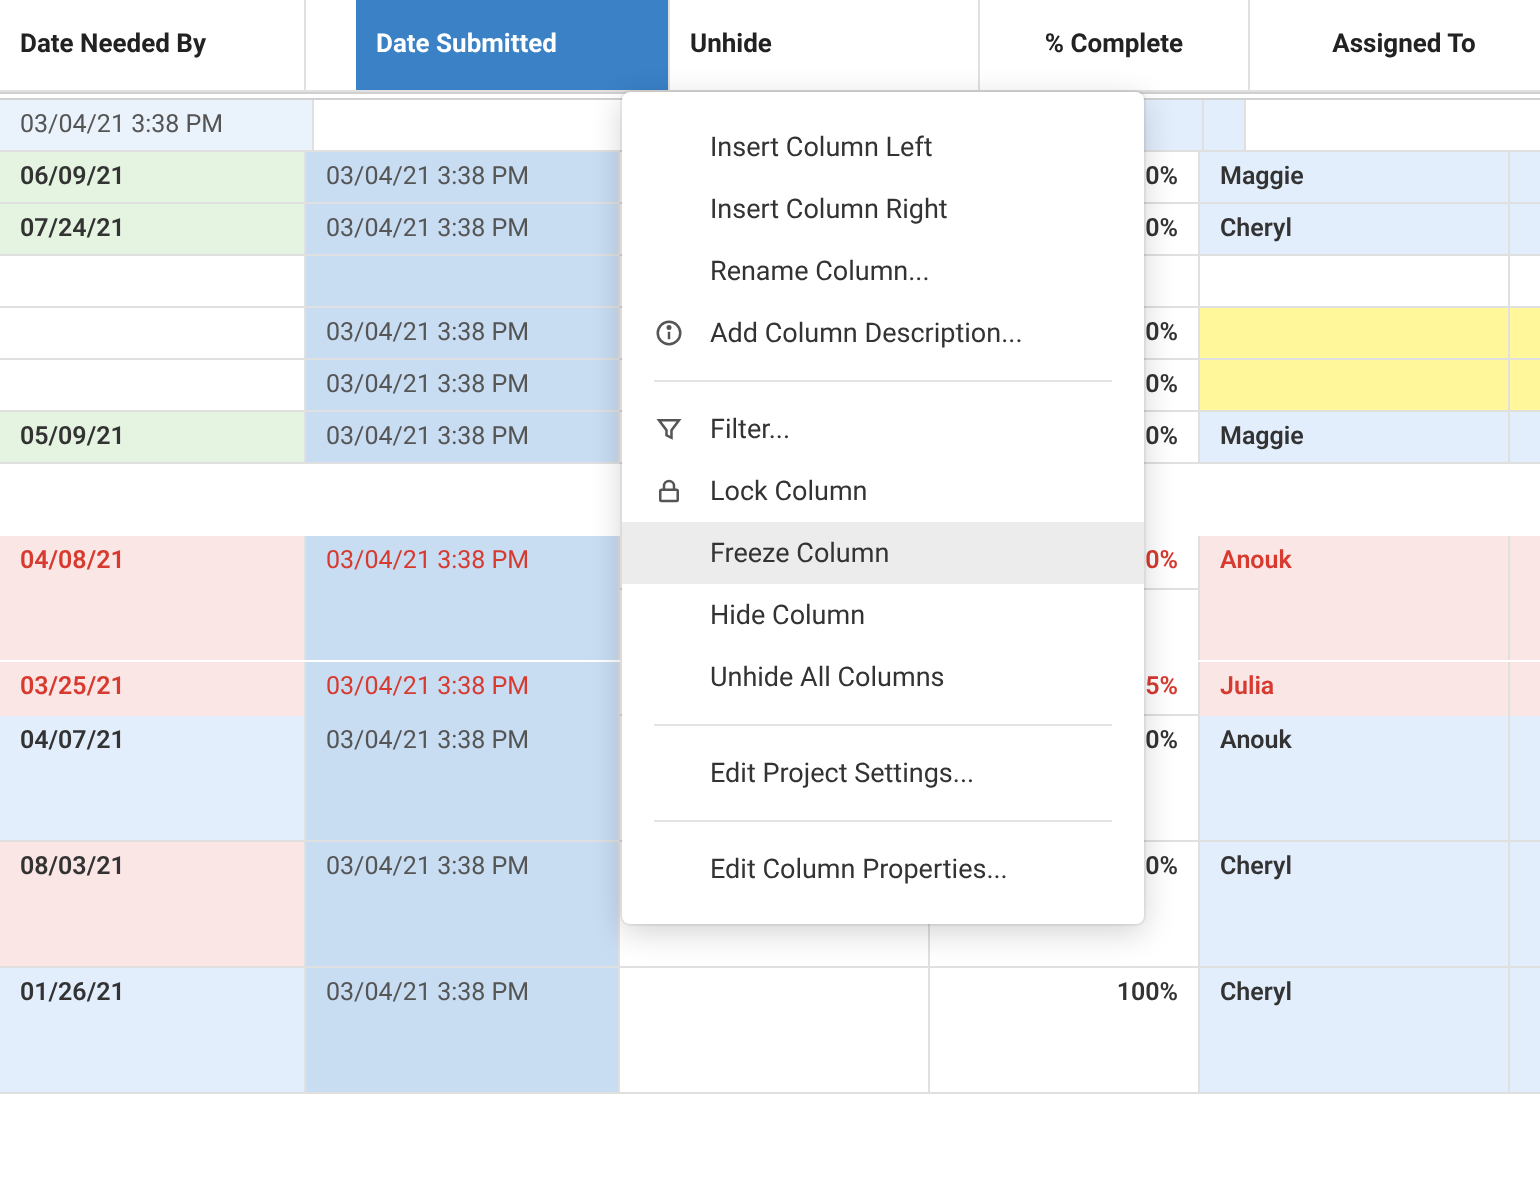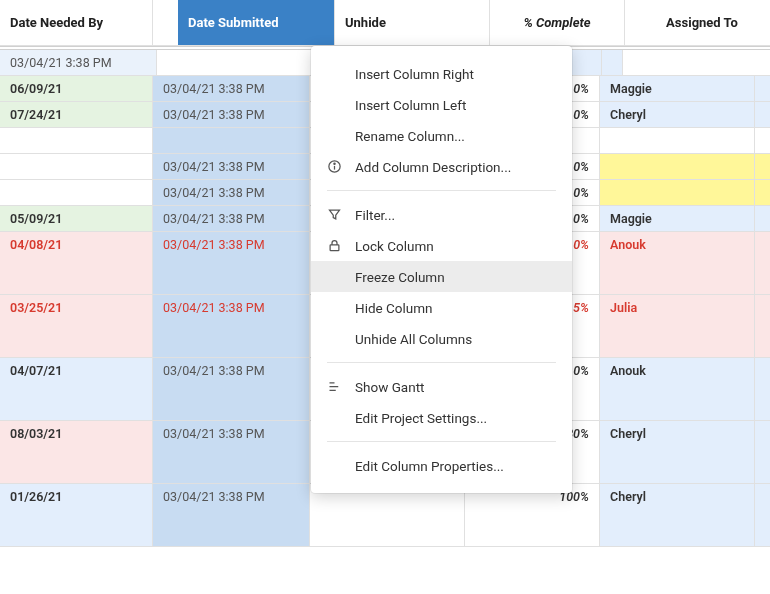--- a/index.html
+++ b/index.html
@@ -38,21 +38,21 @@
     padding: 0 10px;
     height: 100%;
     display: flex;
     align-items: center;
     overflow: hidden;
     white-space: nowrap;
   }
   .col-date-needed { width: 153px; flex: 0 0 153px; }
   .col-date-submitted { width: 157px; flex: 0 0 157px; }
   .col-status { width: 155px; flex: 0 0 155px; }
-  .col-complete { width: 135px; flex: 0 0 135px; justify-content: flex-end; text-align: left; font-style: italic; }
+  .col-complete { width: 135px; flex: 0 0 135px; justify-content: flex-end; text-align: left; }
   .col-assigned { width: 155px; flex: 0 0 155px; }
   .col-extra { width: 15px; flex: 0 0 15px; }
   .header-row .col-complete { justify-content: center; }
   .header-row .col-assigned { justify-content: center; }
 
   .header-separator {
     height: 4px;
     background: #fff;
     border-top: 1px solid #d0d0d0;
     border-bottom: 1px solid #d0d0d0;
@@ -63,21 +63,21 @@
   .data-row.tall { height: 63px; }
   .data-row.tall .cell { align-items: flex-start; padding-top: 5px; }
 
   .col-date-submitted.sel-body { background: #c8dcf2; color: #555; font-weight: 400; }
   .col-date-submitted.sel-body-first { background: #eaf2fb; color: #555; font-weight: 400; }
 
   .bg-lightgreen { background: #e5f3e1; }
   .bg-lightblue { background: #e3eefc; }
   .bg-lightpink { background: #fbe6e6; }
   .bg-yellow { background: #fff799; }
-  .fg-red { color: #d73a2f !important; }
+  .fg-red { color: #d73a2f !important; margin-top: 36px; }
 
   
   .context-menu {
     position: absolute;
     left: 311px;
     top: 46px;
     width: 261px;
     background: #fff;
     border-radius: 4px;
     box-shadow: 0 4px 16px rgba(0,0,0,0.18), 0 0 0 1px rgba(0,0,0,0.06);
@@ -220,25 +220,25 @@
         <div class="cell col-assigned bg-lightblue ">Cheryl</div>
         <div class="cell col-extra bg-lightblue "></div>
       </div>
     </div>
 
 </div>
 
 <div class="context-menu">
   <div class="menu-item">
     <span class="icon-slot"></span>
+    <span>Insert Column Left</span>
+  </div>
+  <div class="menu-item">
+    <span class="icon-slot"></span>
     <span>Insert Column Right</span>
-  </div>
-  <div class="menu-item">
-    <span class="icon-slot"></span>
-    <span>Insert Column Left</span>
   </div>
   <div class="menu-item">
     <span class="icon-slot"></span>
     <span>Rename Column...</span>
   </div>
   <div class="menu-item">
     <span class="icon-slot">
       <svg width="15" height="15" viewBox="0 0 24 24" fill="none" stroke="#555" stroke-width="2">
           <circle cx="12" cy="12" r="9"></circle>
           <line x1="12" y1="11" x2="12" y2="17"></line>
@@ -276,28 +276,20 @@
     <span>Hide Column</span>
   </div>
   <div class="menu-item">
     <span class="icon-slot"></span>
     <span>Unhide All Columns</span>
   </div>
 
   <div class="menu-divider"></div>
 
   <div class="menu-item">
-    <span class="icon-slot">
-      <svg width="15" height="15" viewBox="0 0 24 24" fill="none" stroke="#555" stroke-width="2">
-          <path d="M4 6h8M4 12h14M4 18h10"></path>
-        </svg>
-    </span>
-    <span>Show Gantt</span>
-  </div>
-  <div class="menu-item">
     <span class="icon-slot"></span>
     <span>Edit Project Settings...</span>
   </div>
 
   <div class="menu-divider"></div>
 
   <div class="menu-item">
     <span class="icon-slot"></span>
     <span>Edit Column Properties...</span>
   </div>

